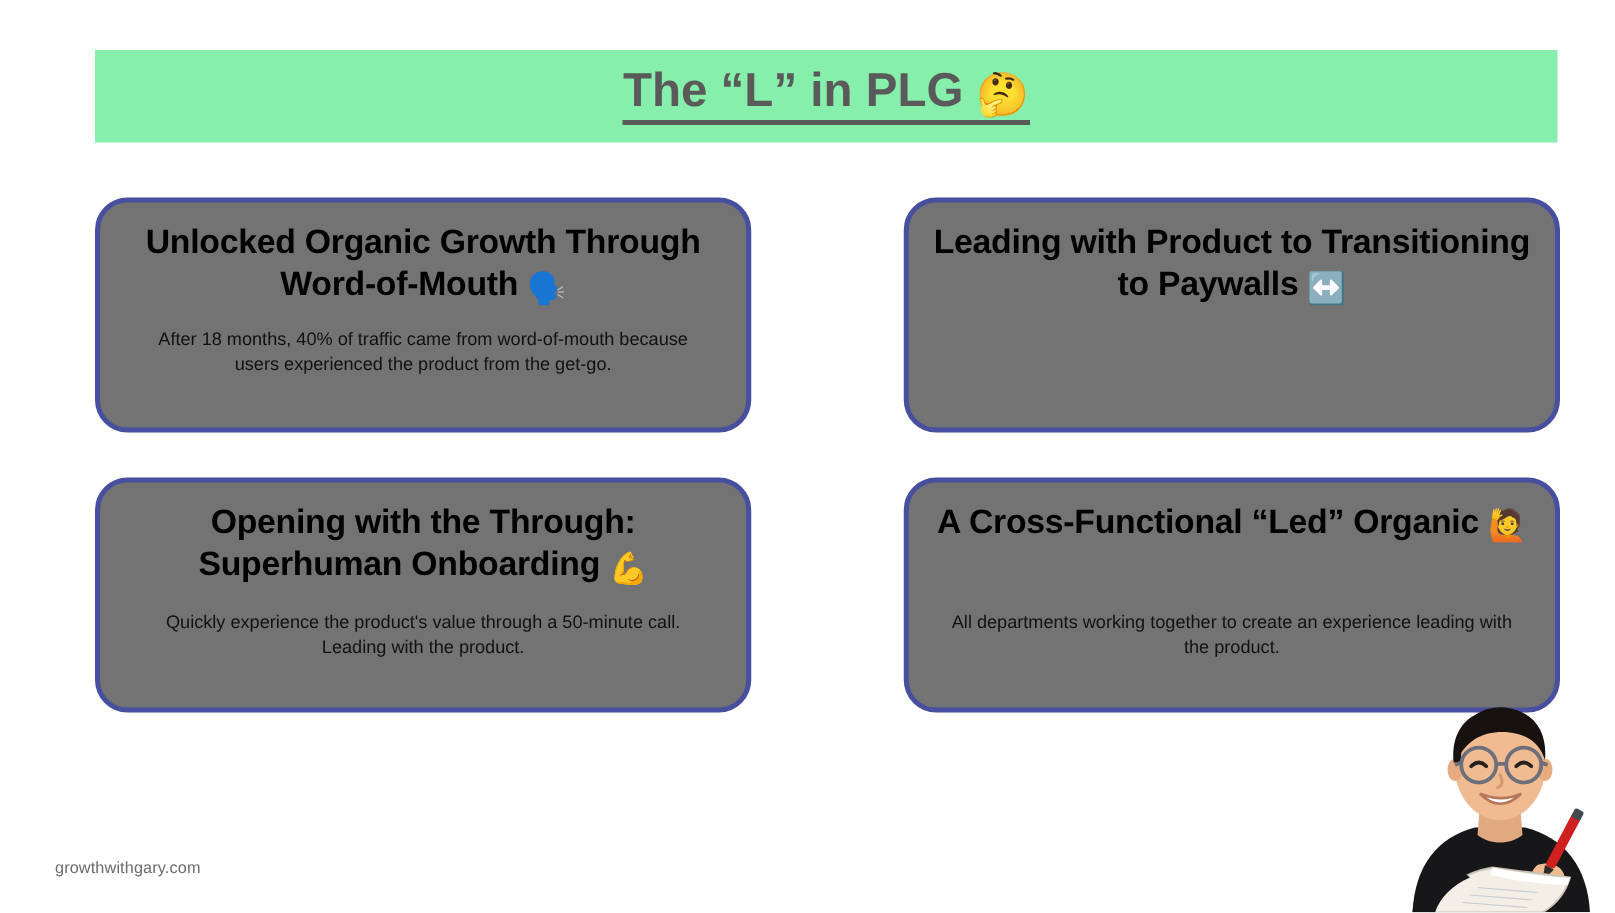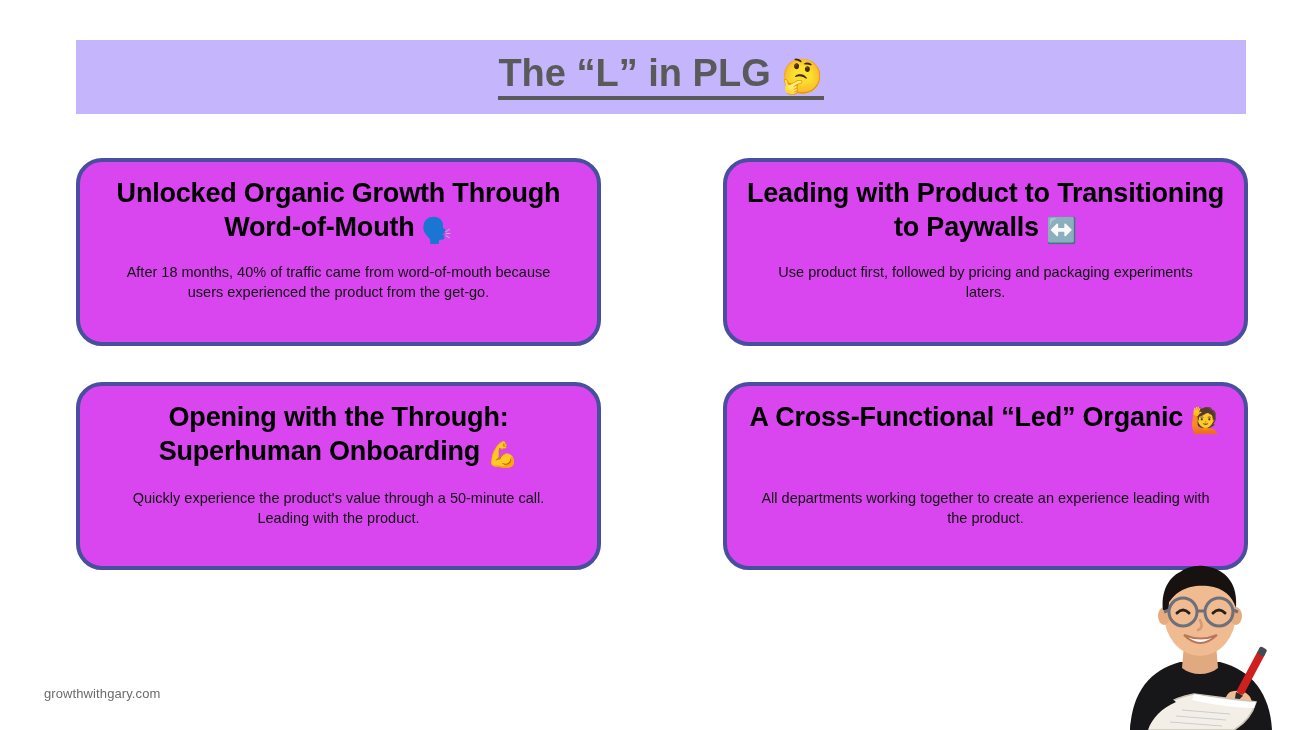--- a/index.html
+++ b/index.html
@@ -16,21 +16,21 @@
     -webkit-font-smoothing: antialiased;
   }
 
   
   .banner {
     position: absolute;
     left: 76px;
     top: 40px;
     width: 1170px;
     height: 74px;
-    background: #c4b5fd;
+    background: #86efac;
     display: flex;
     align-items: center;
     justify-content: center;
   }
   .banner-title {
     font-size: 38px;
     font-weight: bold;
     color: #5a5a5a;
     letter-spacing: 0px;
     white-space: nowrap;
@@ -50,21 +50,21 @@
     top: 158px;
     width: 1172px;
     height: 412px;
     display: grid;
     grid-template-columns: 525px 525px;
     grid-template-rows: 188px 188px;
     column-gap: 122px;
     row-gap: 36px;
   }
   .card {
-    background: #d946ef;
+    background: #737373;
     border: 4px solid #474f9e;
     border-radius: 26px;
     box-sizing: border-box;
     padding: 14px 18px 10px;
     display: flex;
     flex-direction: column;
     align-items: center;
     justify-content: flex-start;
     text-align: center;
     overflow: hidden;
@@ -124,21 +124,20 @@
 
 <div class="grid">
 
   <div class="card">
     <div class="card-heading"><span>Unlocked Organic Growth Through Word-of-Mouth </span><span class="emoji">🗣️</span></div>
     <p class="card-body">After 18 months, 40% of traffic came from word-of-mouth because users experienced the product from the get-go.</p>
   </div>
 
   <div class="card">
     <div class="card-heading"><span>Leading with Product to Transitioning to Paywalls </span><span class="emoji">↔️</span></div>
-    <p class="card-body">Use product first, followed by pricing and packaging experiments laters.</p>
   </div>
 
   <div class="card card--tall-body">
     <div class="card-heading"><span>Opening with the Through: Superhuman Onboarding </span><span class="emoji">💪</span></div>
     <p class="card-body">Quickly experience the product's value through a 50-minute call. Leading with the product.</p>
   </div>
 
   <div class="card card--tall-body">
     <div class="card-heading"><span>A Cross-Functional “Led” Organic </span><span class="emoji">🙋</span></div>
     <p class="card-body">All departments working together to create an experience leading with the product.</p>

